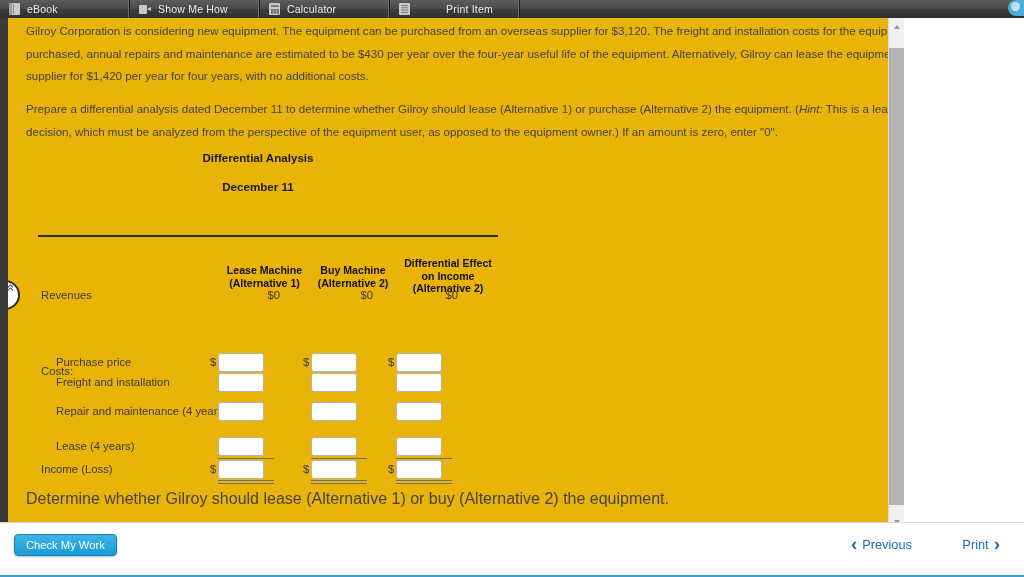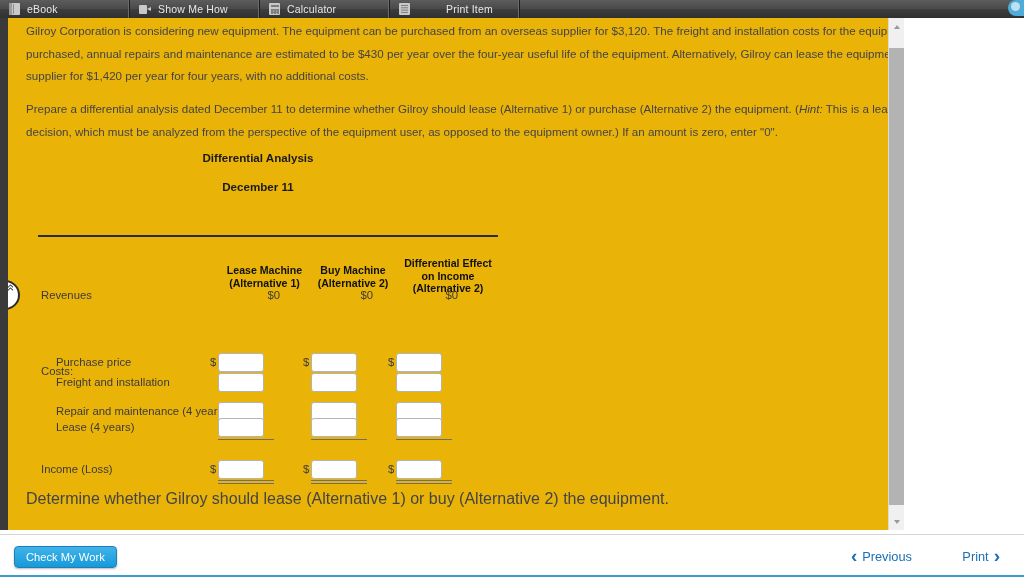--- a/index.html
+++ b/index.html
@@ -231,21 +231,21 @@
   #left-handle:before {
     content: "\00AB";
     position: absolute; right: 3px; top: -2px;
     font-size: 13px; color: #2b2b2b;
     transform: rotate(90deg);
   }
 
   
   #footer {
     position: absolute; left: 0; bottom: 0;
-    width: 1024px; height: 43px;
+    width: 1024px; height: 55px;
     background: #fff;
     border-top: 1px solid #d6d6d6;
     margin-top: 24px;
   }
   #footer-accent {
     position: absolute; left: 0; bottom: 0;
     width: 1024px; height: 2px;
     background: #3b9cd0;
   }
   #check-btn {
@@ -384,21 +384,21 @@
           <input class="ansbox" type="text" value="" style="">
         </div>
         <div class="cell c2">
           <input class="ansbox" type="text" value="" style="">
         </div>
         <div class="cell c3">
           <input class="ansbox" type="text" value="" style="">
         </div>
       </div>
 
-      <div class="row" style="top:270px;padding-left:44px;">
+      <div class="row" style="top:289px;padding-left:44px;">
         <div class="row-label lbl-indent1">Lease (4 years)</div>
         <div class="cell c1">
           <input class="ansbox" type="text" value="" style="">
         </div>
         <div class="cell c2">
           <input class="ansbox" type="text" value="" style="">
         </div>
         <div class="cell c3">
           <input class="ansbox" type="text" value="" style="">
         </div>

